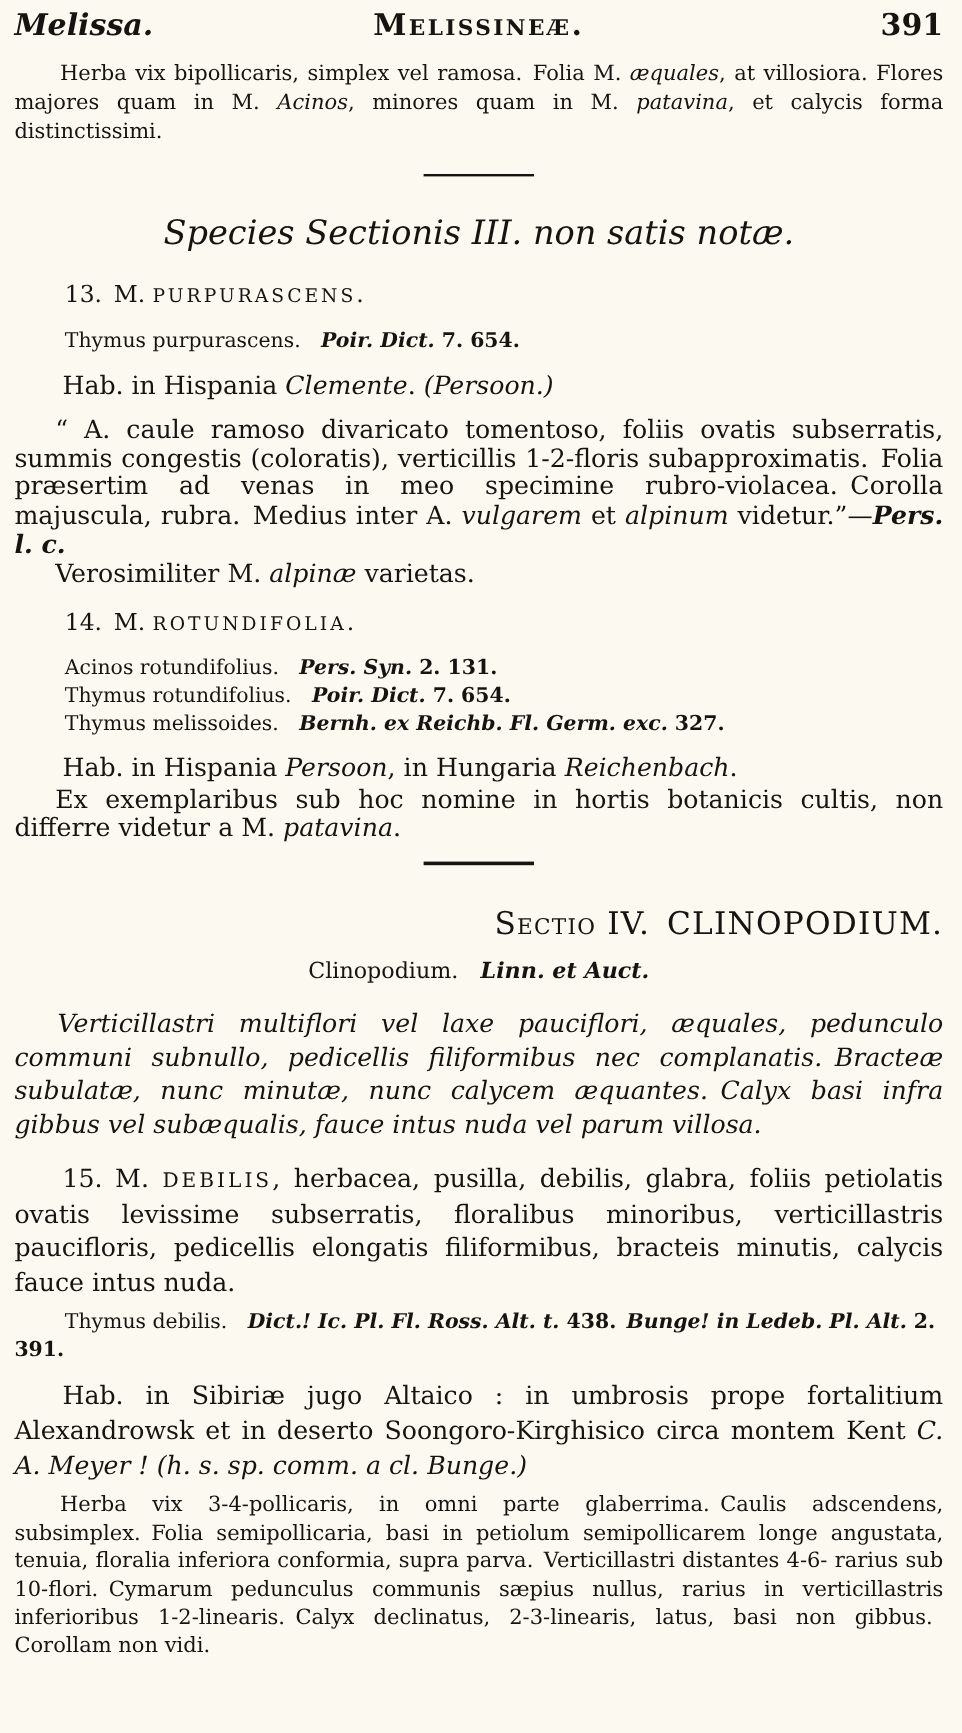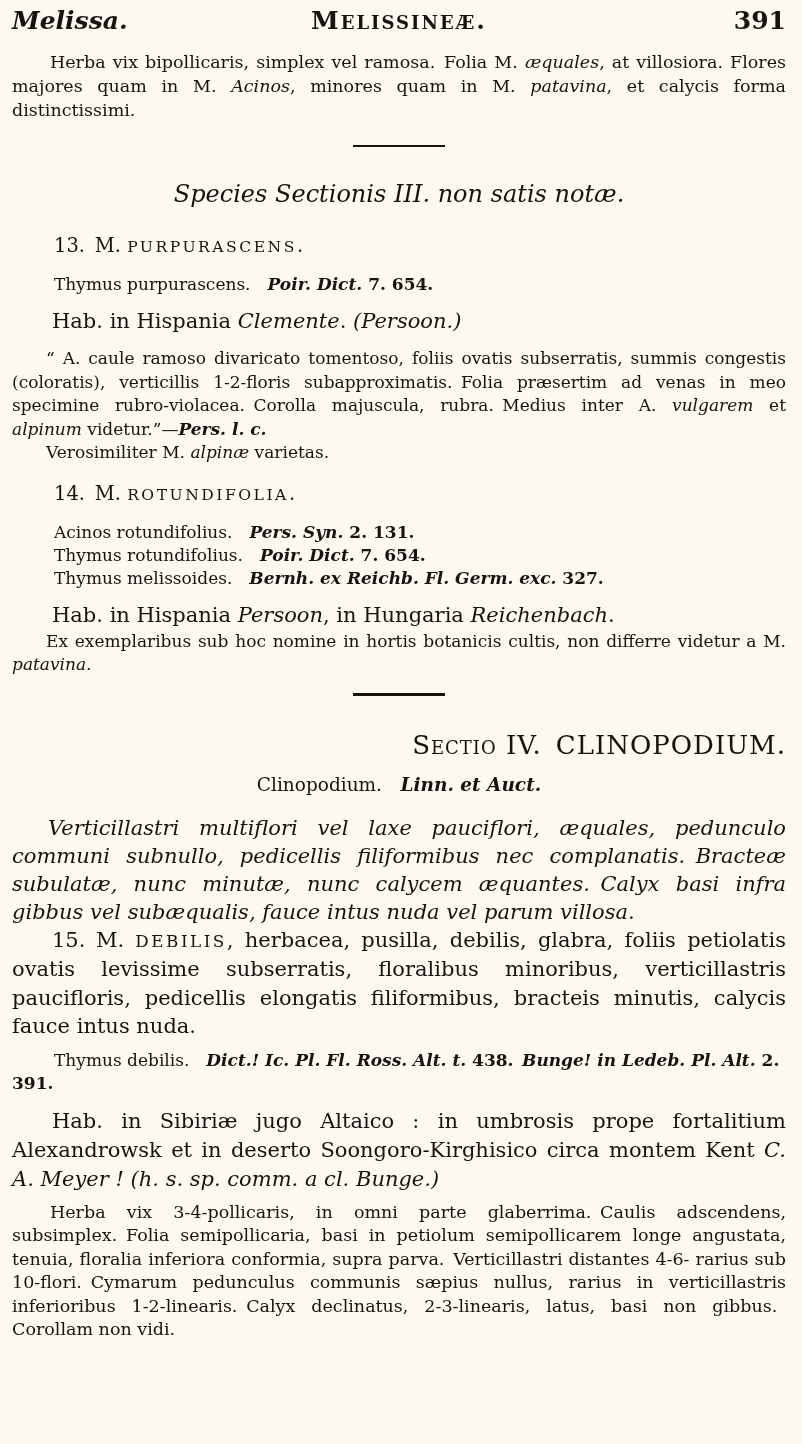--- a/index.html
+++ b/index.html
@@ -56,21 +56,21 @@
     background: #171310;
     margin: 0 auto;
   }
   .rule-1 { margin-top: 23px; height: 2px; }
   .rule-2 { margin-top: 16px; }
   .species-section-heading {
     margin: 32px 0 0 0;
     text-align: center;
     font-style: italic;
     font-weight: normal;
-    font-size: 24px;
+    font-size: 28px;
     line-height: 30px;
   }
   .species-head {
     margin: 25px 0 0 42px;
     font-weight: normal;
     font-size: 19.5px;
     line-height: 24px;
   }
   .h14 { margin-top: 17px; }
   .syn-block { margin-top: 14px; }
@@ -80,21 +80,21 @@
     text-indent: 42px;
   }
   .hab {
     font-size: 21px;
     line-height: 29px;
     text-indent: 40px;
     text-align: justify;
     margin-top: 11px;
   }
   .quote {
-    font-size: 17px;
+    font-size: 21px;
     line-height: 23.5px;
     text-indent: 34px;
     text-align: justify;
   }
   .q-first { margin-top: 11px; }
   .sectio-head {
     margin: 33px 0 0 0;
     text-align: right;
     font-weight: normal;
     font-size: 26px;
@@ -109,20 +109,21 @@
   }
   .generic-desc {
     margin-top: 17px;
     font-style: italic;
     font-size: 21px;
     line-height: 28px;
     text-align: justify;
     text-indent: 36px;
   }
   .sp15 {
+    margin-top: 17px;
     font-size: 21px;
     line-height: 28.5px;
     text-align: justify;
     text-indent: 40px;
   }
   .syn15 { margin-top: 8px; }
   .hab15 { margin-top: 12px; }
   .final {
     margin-top: 7px;
     font-size: 17.5px;

